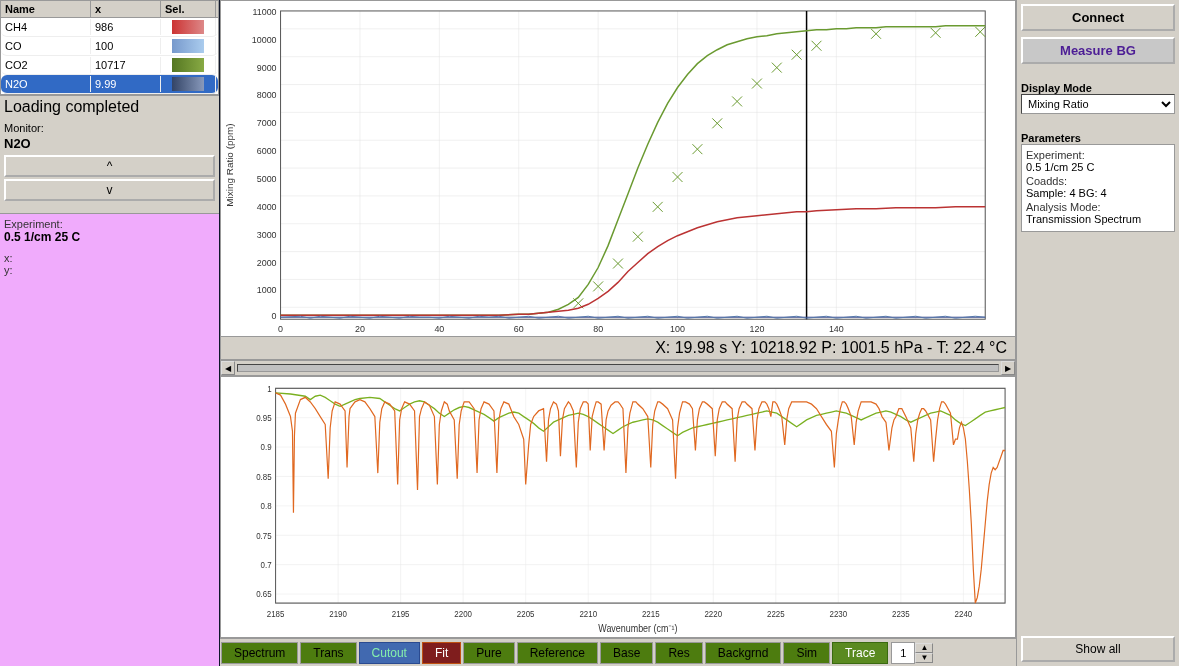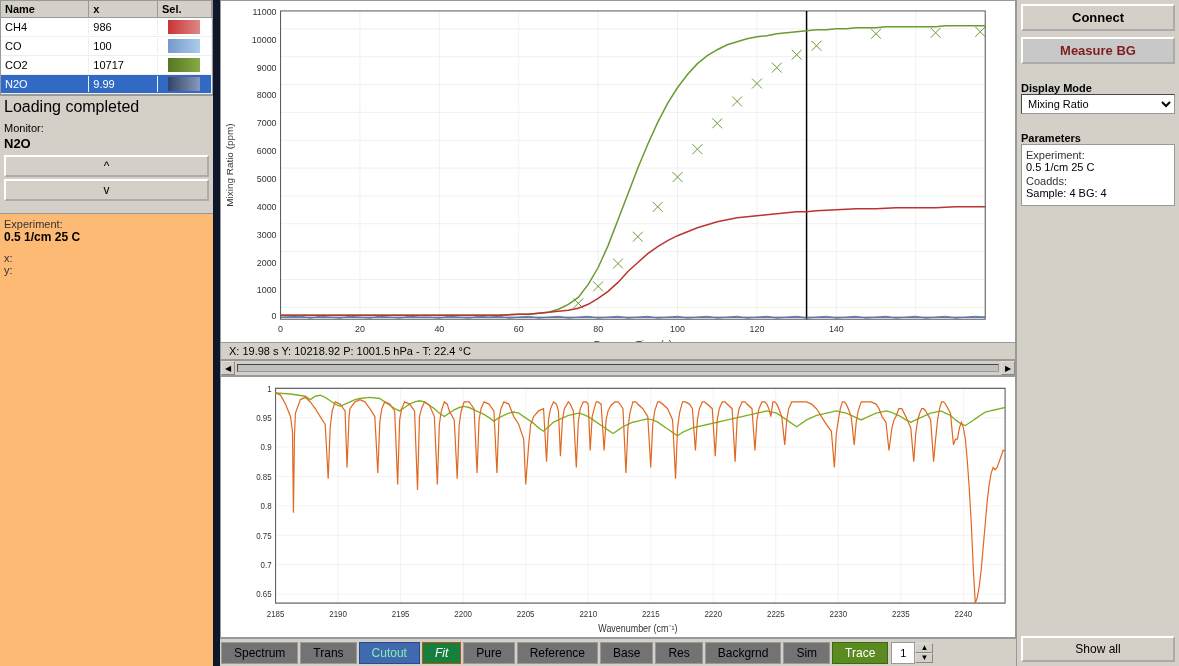--- a/index.html
+++ b/index.html
@@ -1,30 +1,30 @@
 <!DOCTYPE html>
 <html><head>
   <meta charset="utf-8">
   <style>
     * { box-sizing: border-box; margin: 0; padding: 0; }
     body { font-family: Arial, sans-serif; font-size: 12px; background: #d4d0c8; width: 1179px; height: 666px; overflow: hidden; display: flex; flex-direction: column; }
 
     .main-container { display: flex; flex: 1; overflow: hidden; }
 
     
-    .left-panel { width: 220px; display: flex; flex-direction: column; background: #fdba74; border-right: 7px solid #0f172a; }
+    .left-panel { width: 220px; display: flex; flex-direction: column; background: #f0abfc; border-right: 1px solid #0f172a; }
     
     .table-area { background: white; border: 1px solid #999; }
     .table-header { display: flex; background: #d4d0c8; border-bottom: 1px solid #999; }
     .th { padding: 2px 4px; font-weight: bold; font-size: 11px; border-right: 1px solid #999; }
     .th-name { width: 90px; }
     .th-x { width: 70px; }
     .th-sel { width: 55px; }
     
-    .table-row { display: flex; border-bottom: 1px solid #eee; align-items: center; }
+    .table-row { display: flex; border-bottom: 1px solid #eee; align-items: center; border-radius: 6px; }
     .table-row.selected { background: #316ac5; color: white; }
     .td { padding: 2px 4px; font-size: 11px; border-right: 1px solid #eee; }
     .td-name { width: 90px; }
     .td-x { width: 70px; }
     .td-sel { width: 55px; display: flex; align-items: center; justify-content: center; }
 
     .status-bar { background: #d4d0c8; padding: 2px 4px; font-size: 16px; border-top: 1px solid #999; }
 
     .monitor-area { padding: 4px; background: #d4d0c8; }
     .monitor-label { font-size: 11px; margin-bottom: 2px; }
@@ -36,30 +36,30 @@
     .exp-label { font-size: 11px; color: #333; }
     .exp-value { font-size: 12px; font-weight: bold; }
     
     .xy-area { padding: 4px; font-size: 11px; color: #333; }
 
     
     .center-panel { flex: 1; display: flex; flex-direction: column; overflow: hidden; }
 
     
     .tab-bar { display: flex; background: #d4d0c8; border-top: 1px solid #999; height: 28px; align-items: center; flex-shrink: 0; }
-    .tab-btn { padding: 3px 12px; font-size: 12px; border: 1px solid #999; margin: 2px 1px; cursor: pointer; background: #737373; height: 22px; display: flex; align-items: center; }
+    .tab-btn { padding: 3px 12px; font-size: 12px; border: 1px solid #999; margin: 2px 1px; cursor: pointer; background: #4d7c0f; height: 22px; display: flex; align-items: center; }
     .tab-btn.active-blue { background: #4169b0; color: #86efac; border-color: #2a4a90; }
-    .tab-btn.active-orange { background: #15803d; color: white; border-color: #c05010; font-style: italic; }
+    .tab-btn.active-orange { background: #7f1d1d; color: white; border-color: #c05010; }
     .tab-btn.active-green { background: #5a8a20; color: white; border-color: #3a6a10; }
 
     
     .right-panel { width: 163px; background: #d4d0c8; border-left: 1px solid #999; display: flex; flex-direction: column; padding: 4px; gap: 6px; }
     
     .right-btn { background: #d4d0c8; border: 2px outset #fff; padding: 4px 8px; font-size: 13px; font-weight: bold; cursor: pointer; text-align: center; }
-    .right-btn.disabled { color: #7f1d1d; background: #c8c8c8; }
+    .right-btn.disabled { color: #4c1d95; background: #c8c8c8; }
 
     .section-title { font-size: 11px; font-weight: bold; margin-top: 4px; }
     .dropdown-select { width: 100%; padding: 2px; font-size: 11px; background: white; border: 1px inset #999; }
     
     .params-box { background: white; border: 1px solid #999; padding: 4px; font-size: 11px; }
     .param-row { margin-bottom: 2px; }
     .param-label { color: #333; }
     .param-value { font-weight: normal; }
 
     .show-all-btn { background: #d4d0c8; border: 2px outset #fff; padding: 4px 16px; font-size: 12px; cursor: pointer; text-align: center; margin-top: auto; }
@@ -244,21 +244,21 @@
             <line x1="770" y1="26" x2="760" y2="36"></line>
         </g>
 
         <polyline fill="none" stroke="#bb3333" stroke-width="1.5" points="60,316 280,316 300,315 310,315 320,314 330,313 340,312 350,311 360,309 370,305 380,299 390,292 400,283 410,272 420,263 430,254 440,247 450,241 460,236 470,232 480,228 490,225 500,222 510,220 520,218 530,217 540,216 550,215 560,214 570,213 580,212 590,212 600,211 620,210 640,209 660,209 680,208 700,208 720,208 740,207 760,207 770,207"></polyline>
 
         <polyline fill="none" stroke="#334488" stroke-width="1" points="60,318 770,318"></polyline>
 
         <path d="M60,318 L80,317 L90,319 L100,317 L110,318 L120,319 L130,317 L140,318 L150,319 L160,317 L170,318 L180,319 L190,317 L200,318 L210,318 L220,319 L230,317 L240,318 L250,319 L260,317 L270,318 L280,317 L290,319 L300,318 L310,317 L320,319 L330,318 L340,317 L350,319 L360,318 L370,317 L380,319 L390,318 L400,317 L410,319 L420,318 L430,317 L440,319 L450,318 L460,317 L470,319 L480,318 L490,317 L500,319 L510,318 L520,317 L530,319 L540,318 L550,317 L560,319 L570,318 L580,317 L590,319 L600,318 L610,317 L620,319 L630,318 L640,317 L650,319 L660,318 L670,317 L680,319 L690,318 L700,317 L710,319 L720,318 L730,317 L740,319 L750,318 L760,317 L770,318" fill="none" stroke="#5577aa" stroke-width="1"></path>
       </svg>
 
-      <div style="position:absolute;bottom:0;left:0;right:0;background:#d4d0c8;border-top:1px solid #999;padding:2px 8px;font-size:11px;display:flex;justify-content:flex-start;">
+      <div style="position:absolute;bottom:0;left:0;right:0;background:#d4d0c8;border-top:1px solid #999;padding:2px 8px;font-size:16px;display:flex;justify-content:flex-end;">
         <span>X: 19.98 s    Y: 10218.92         P: 1001.5 hPa - T: 22.4 °C</span>
       </div>
     </div>
 
     <div style="display:flex;align-items:center;background:#d4d0c8;border:1px solid #999;height:16px;flex-shrink:0;">
       <div style="width:14px;height:14px;background:#d4d0c8;border:1px outset #ddd;display:flex;align-items:center;justify-content:center;font-size:8px;cursor:pointer;">◀</div>
       <div style="flex:1;height:8px;background:#c0c0c0;border:1px inset #999;margin:2px;"></div>
       <div style="width:14px;height:14px;background:#d4d0c8;border:1px outset #ddd;display:flex;align-items:center;justify-content:center;font-size:8px;cursor:pointer;">▶</div>
     </div>
 
@@ -367,18 +367,22 @@
       <div class="section-title">Parameters</div>
       <div class="params-box">
         <div class="param-row">
           <span class="param-label">Experiment:</span><br>
           <span class="param-value">0.5 1/cm 25 C</span>
         </div>
         <div class="param-row">
           <span class="param-label">Coadds:</span><br>
           <span class="param-value">Sample: 4  BG: 4</span>
         </div>
+        <div class="param-row">
+          <span class="param-label">Analysis Mode:</span><br>
+          <span class="param-value">Transmission Spectrum</span>
+        </div>
       </div>
     </div>
 
     <button class="show-all-btn">Show all</button>
   </div>
 </div>
 
 </body></html>

